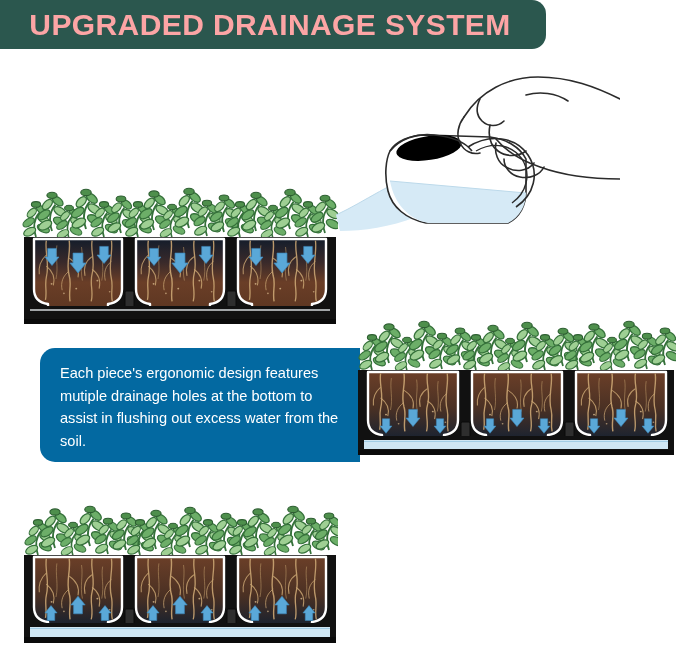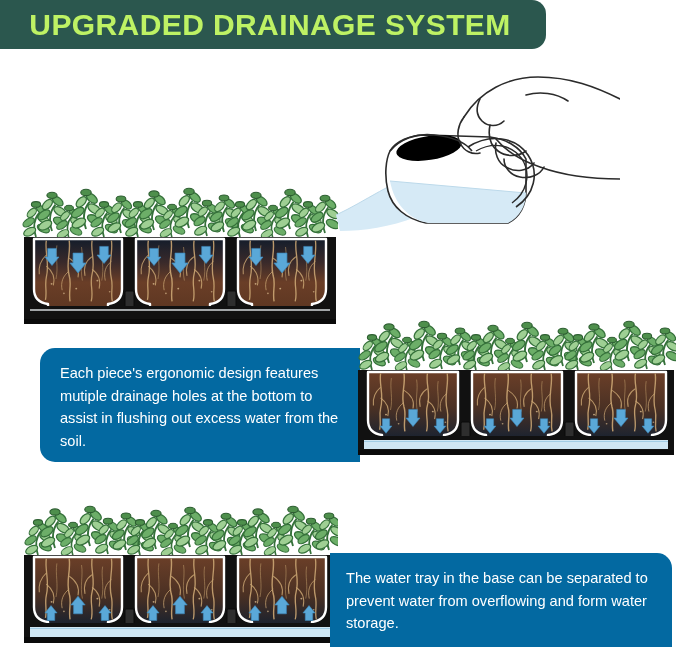--- a/index.html
+++ b/index.html
@@ -25,21 +25,21 @@
     top: 0px;
     width: 566px;
     height: 49px;
     background: #2b574e;
     border-radius: 0 14px 14px 0;
     display: flex;
     align-items: center;
     justify-content: center;
   }
   .header-title {
-    color: #bef264;
+    color: #fca5a5;
     font-size: 30px;
     font-weight: bold;
     letter-spacing: 0.4px;
     padding-left: 14px;
     white-space: nowrap;
     font-family: "Liberation Sans", sans-serif;
   }
 
   
   .callout {
@@ -421,17 +421,14 @@
 
       <g>
         <path d="M4,138 L312,138 L312,154 L4,154 Z" fill="#111111"></path>
         <path d="M8,142 L308,142 L308,152 L8,152 Z" fill="#cfe6f3"></path>
         <path d="M8,143.5 L308,143.5" stroke="#9ecbe4" stroke-width="1.2" opacity="0.9"></path>
         <rect x="2" y="152" width="312" height="6" fill="#0a0a0a"></rect>
       </g>
     </svg>
   </div>
 
-  <div class="callout callout-2">
-    <p>The water tray in the base can be separated to prevent water from overflowing and form water storage.</p>
-  </div>
 
 </div>
 
 </body></html>

